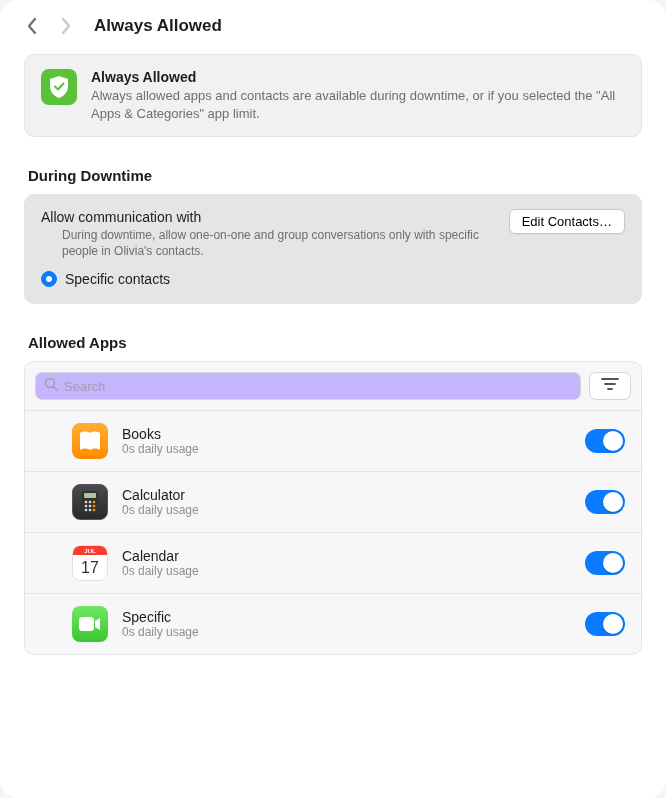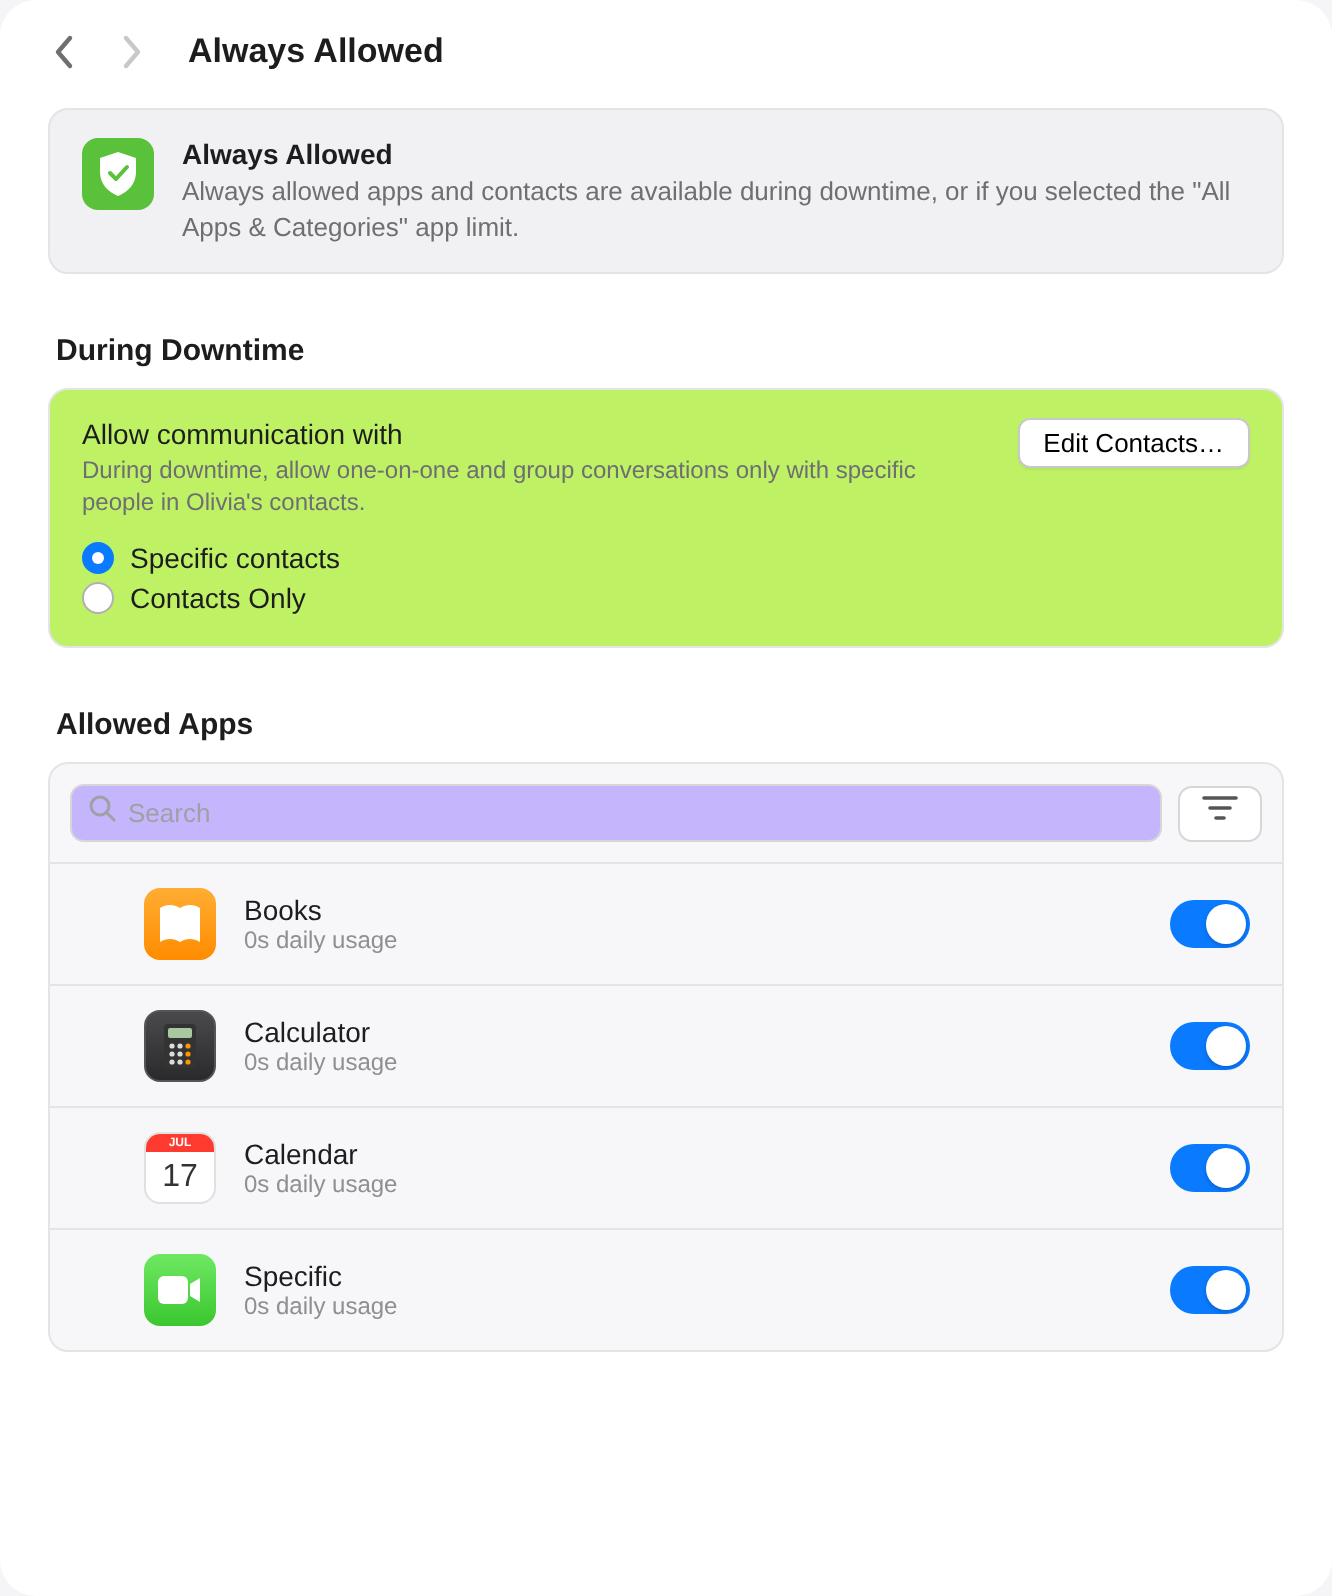--- a/index.html
+++ b/index.html
@@ -71,21 +71,21 @@
       line-height: 1.35;
     }
     .section-title {
       font-size: 15px;
       font-weight: 700;
       margin-top: 30px;
       margin-bottom: 10px;
       padding-left: 4px;
     }
     .downtime-card {
-      background: #bef264;
+      background: #e5e5e5;
       border: 1px solid #e4e4e6;
       border-radius: 10px;
       padding: 14px 16px;
     }
     .downtime-header {
       display: flex;
       justify-content: space-between;
       align-items: flex-start;
       gap: 12px;
     }
@@ -94,20 +94,21 @@
     }
     .downtime-title {
       font-size: 14px;
       font-weight: 400;
       margin-bottom: 2px;
     }
     .downtime-desc {
       font-size: 12px;
       color: #6e6e73;
       line-height: 1.35;
+      margin-left: 21px;
     }
     .edit-btn {
       background: #ffffff;
       border: 1px solid #c8c8cb;
       border-radius: 6px;
       padding: 4px 12px;
       font-size: 13px;
       box-shadow: 0 1px 1px rgba(0,0,0,0.05);
       white-space: nowrap;
       cursor: pointer;
@@ -279,24 +280,20 @@
         <div class="downtime-left">
           <div class="downtime-title">Allow communication with</div>
           <div class="downtime-desc">During downtime, allow one-on-one and group conversations only with specific people in Olivia's contacts.</div>
         </div>
         <button class="edit-btn">Edit Contacts…</button>
       </div>
       <div class="radio-group" id="radio-group">
           <div class="radio-row">
             <div class="radio-circle selected"></div>
             <span>Specific contacts</span>
-          </div>
-          <div class="radio-row">
-            <div class="radio-circle"></div>
-            <span>Contacts Only</span>
           </div>
         </div>
     </div>
 
     <div class="section-title">Allowed Apps</div>
     <div class="apps-card">
       <div class="search-row">
         <div class="search-box">
           <span>
             <svg width="14" height="14" viewBox="0 0 14 14">

